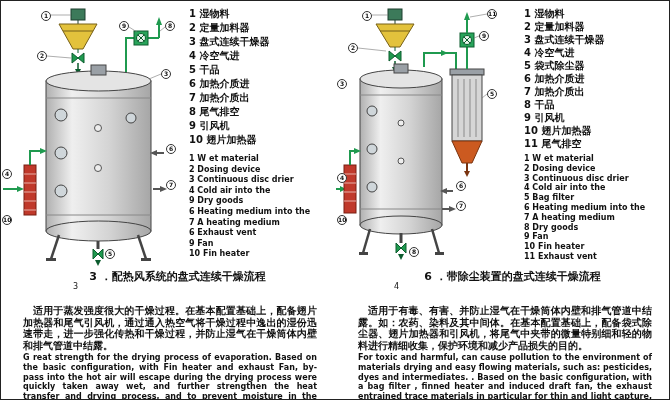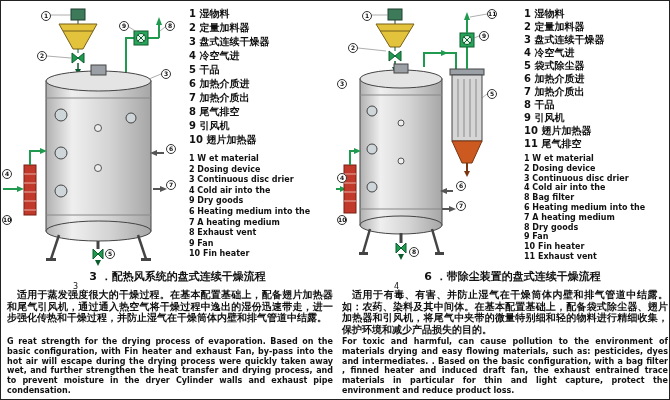--- a/index.html
+++ b/index.html
@@ -11,21 +11,21 @@
   .diagram{position:absolute;left:0;top:2px;width:185px;height:265px;}
   .legend{position:absolute;left:188px;width:146px;}
   .legend.cn{top:6px;font-size:10px;font-weight:600;line-height:14px;white-space:nowrap;}
   .half.right .legend.cn{line-height:13px;}
   .legend.en{top:153px;font-size:8px;font-weight:600;line-height:10.6px;white-space:nowrap;}
   .half.right .legend.en{line-height:9.8px;}
   .caption{position:absolute;top:268px;left:9px;width:100%;text-align:center;font-size:11px;font-weight:700;}
   .fignum{position:absolute;top:281px;font-size:8px;}
   .half.left .fignum{left:72px;}
   .half.right .fignum{left:58px;}
-  .para{position:absolute;left:6px;right:3px;text-align:justify;margin:0;}
+  .para{position:absolute;left:6px;right:3px;text-align:justify;margin:16px;}
   .para.cn{top:288px;font-size:10px;font-weight:600;line-height:11.5px;text-indent:1em;}
   .para.en{top:336px;font-size:8px;font-weight:600;line-height:9.8px;}
   .co{position:absolute;width:10px;height:10px;box-sizing:border-box;border:1px solid #333;border-radius:50%;
       background:#fff;font-size:6px;line-height:8px;text-align:center;font-weight:600;z-index:3;}
   .watermark{position:absolute;left:128px;top:146px;z-index:5;pointer-events:none;
       font-size:84px;font-weight:700;letter-spacing:22px;white-space:nowrap;
       color:rgba(215,215,215,0.28);-webkit-text-stroke:1.5px rgba(160,160,160,0.55);}
   svg{display:block;}
 </style>
 </head>
@@ -161,21 +161,21 @@
     </div>
 
     <div class="legend en">
       <div>1 W et material</div>
       <div>2 Dosing device</div>
       <div>3 Continuous disc drier</div>
       <div>4 Cold air into the</div>
       <div>9 Dry goods</div>
       <div>6 Heating medium into the</div>
       <div>7 A heating medium</div>
-      <div>8 Exhaust vent</div>
+      <div>6 Exhaust vent</div>
       <div>9 Fan</div>
       <div>10 Fin heater</div>
     </div>
 
     <div class="caption">3 ．配热风系统的盘式连续干燥流程</div>
     <div class="fignum">3</div>
     <p class="para cn">适用于蒸发强度很大的干燥过程。在基本配置基础上，配备翅片加热器和尾气引风机，通过通入热空气将干燥过程中逸出的湿份迅速带走，进一步强化传热和干燥过程，并防止湿气在干燥筒体内壁和排气管道中结露。</p>
     <p class="para en">G reat strength for the drying process of evaporation. Based on the basic configuration, with Fin heater and exhaust Fan, by-pass into the hot air will escape during the drying process were quickly taken away wet, and further strengthen the heat transfer and drying process, and to prevent moisture in the dryer Cylinder walls and exhaust pipe condensation.</p>
   </section>
 
@@ -319,21 +319,21 @@
       <div>9 引风机</div>
       <div>10 翅片加热器</div>
       <div>11 尾气排空</div>
     </div>
 
     <div class="legend en">
       <div>1 W et material</div>
       <div>2 Dosing device</div>
       <div>3 Continuous disc drier</div>
       <div>4 Cold air into the</div>
-      <div>8 Bag filter</div>
+      <div>5 Bag filter</div>
       <div>6 Heating medium into the</div>
       <div>7 A heating medium</div>
       <div>8 Dry goods</div>
       <div>9 Fan</div>
       <div>10 Fin heater</div>
       <div>11 Exhaust vent</div>
     </div>
 
     <div class="caption">6 ．带除尘装置的盘式连续干燥流程</div>
     <div class="fignum">4</div>

